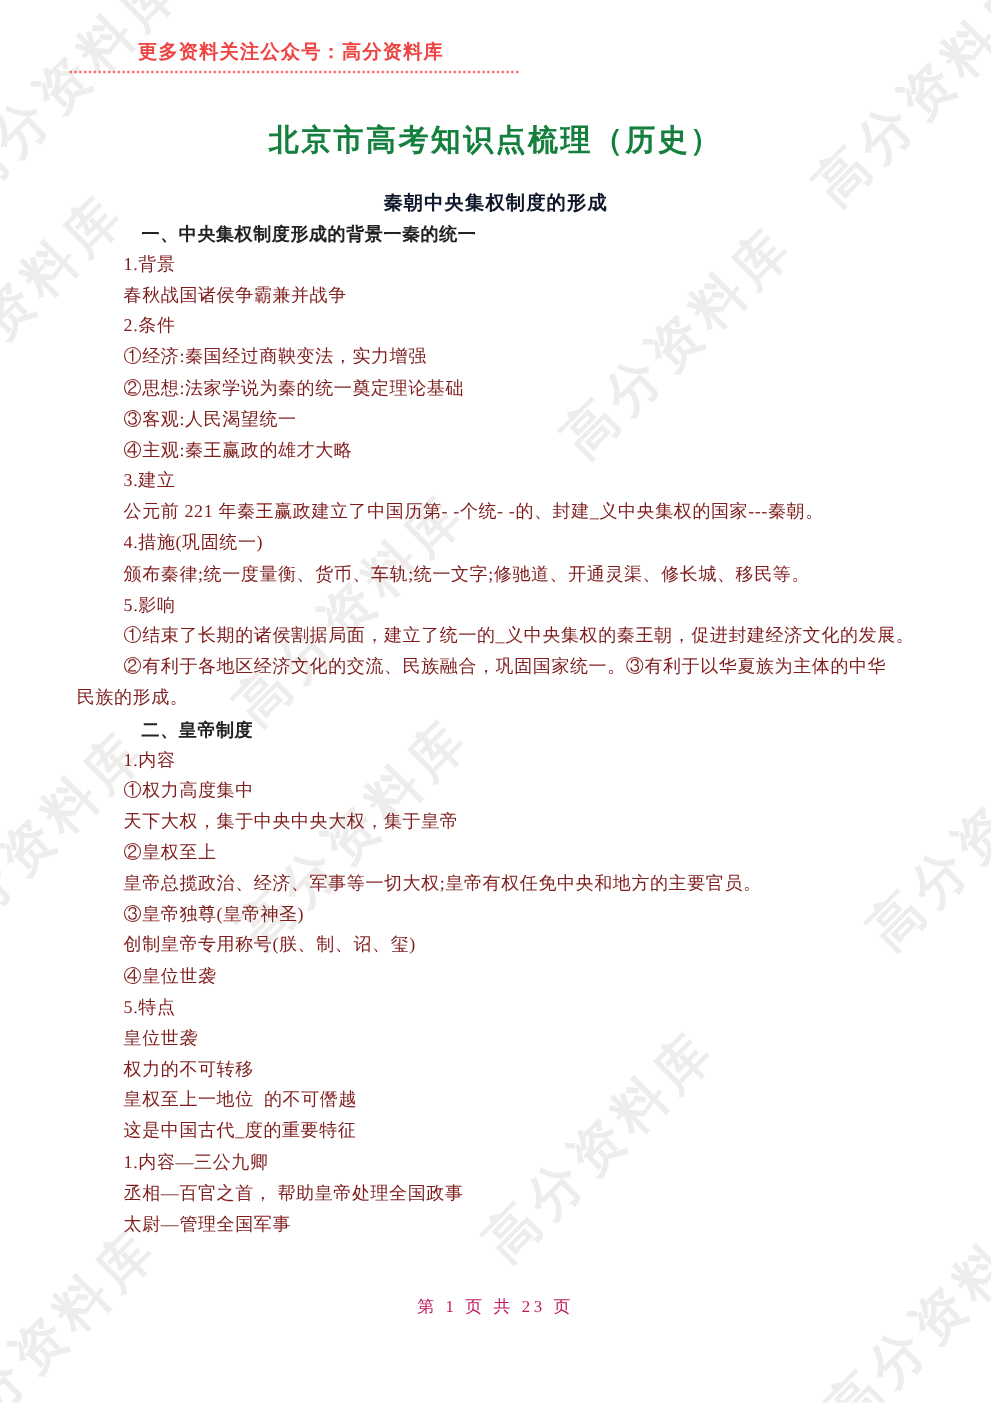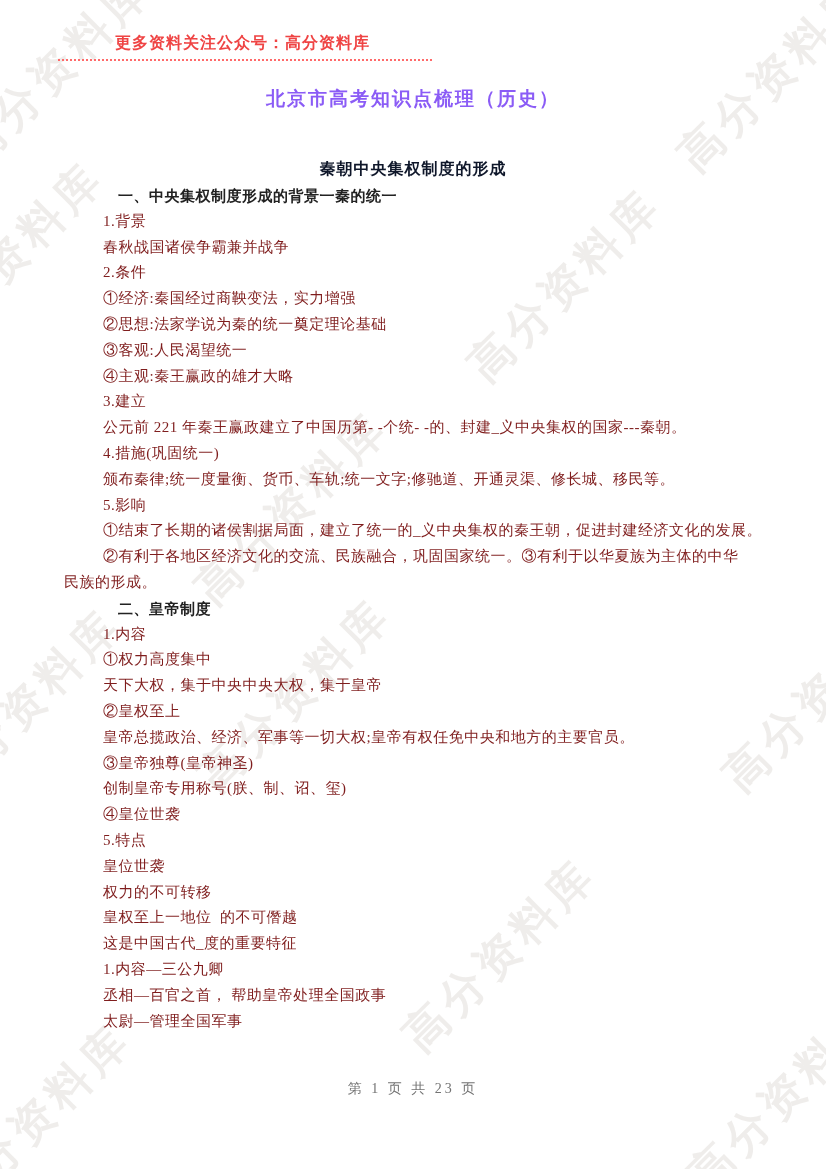--- a/index.html
+++ b/index.html
@@ -26,25 +26,25 @@
     position:absolute; left:115px; top:33px;
     font-family:Liberation Mono, monospace;
     font-weight:bold; font-size:16px; letter-spacing:1px;
     color:#ef4444; white-space:nowrap;
   }
   .red-underline {
     position:absolute; left:58px; top:59px; width:374px; height:0;
     border-top:2px dotted #ff6a6a;
   }
   .doc-title {
-    position:absolute; left:0; top:86px; width:100%;
+    position:absolute; left:0; top:100px; width:100%;
     text-align:center;
     font-family:"Liberation Sans", sans-serif;
-    font-weight:bold; font-size:19px; letter-spacing:2px;
-    color:#8b5cf6;
+    font-weight:bold; font-size:25px; letter-spacing:2px;
+    color:#15803d;
   }
   .doc-subtitle {
     position:absolute; left:0; top:159px; width:100%;
     text-align:center;
     font-family:"Liberation Sans", sans-serif;
     font-weight:bold; font-size:16px; letter-spacing:1px;
     color:#0f172a;
   }
   .doc-body { position:absolute; left:0; top:183px; width:100%; }
   .line {
@@ -55,21 +55,21 @@
   .line.section {
     padding-left:118px;
     font-family:"Liberation Sans", sans-serif;
     font-weight:bold; color:#222222;
   }
   .line.body { padding-left:103px; }
   .line.cont { padding-left:64px; }
   .doc-footer {
     position:absolute; left:0; top:1080px; width:100%;
     text-align:center; font-size:14px; letter-spacing:3px;
-    color:#737373;
+    color:#be185d;
   }
 </style>
 </head>
 <body>
 
 <div class="page">
 
   <div class="watermark-layer">
       <div class="watermark" style="left: 55px; top: 70px;">高分资料库</div>
       <div class="watermark" style="left: 775px; top: 75px;">高分资料库</div>

